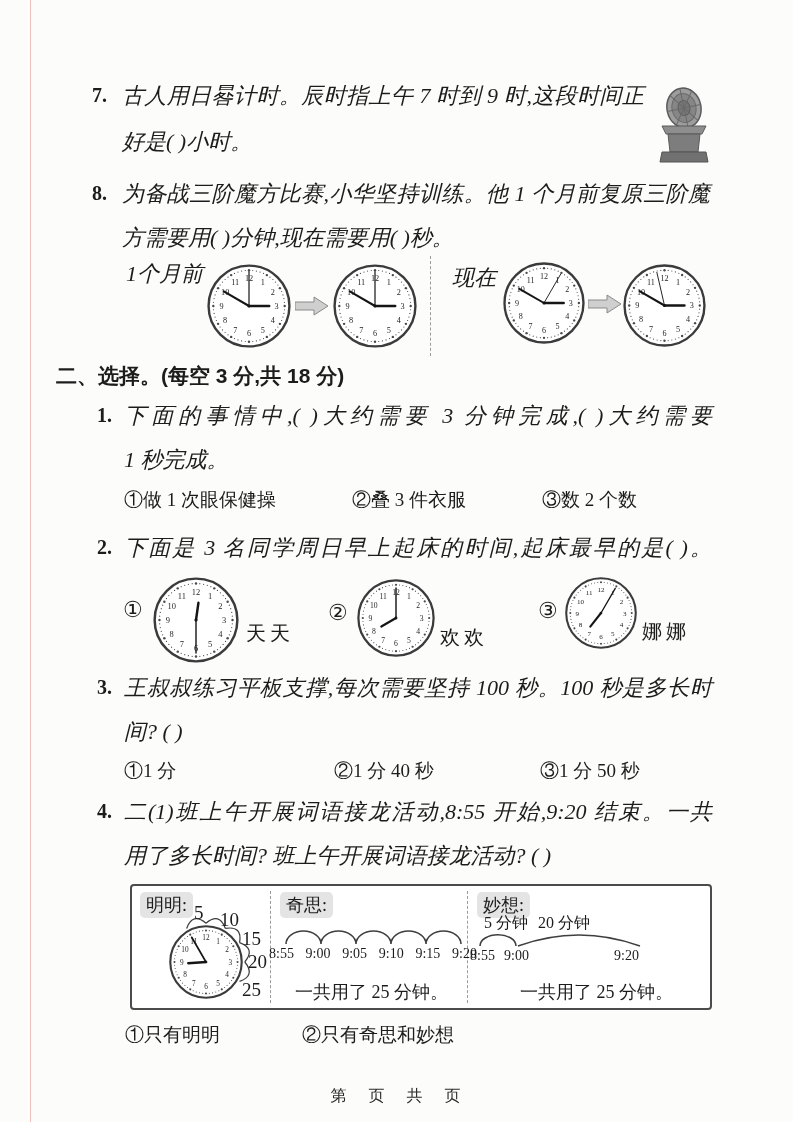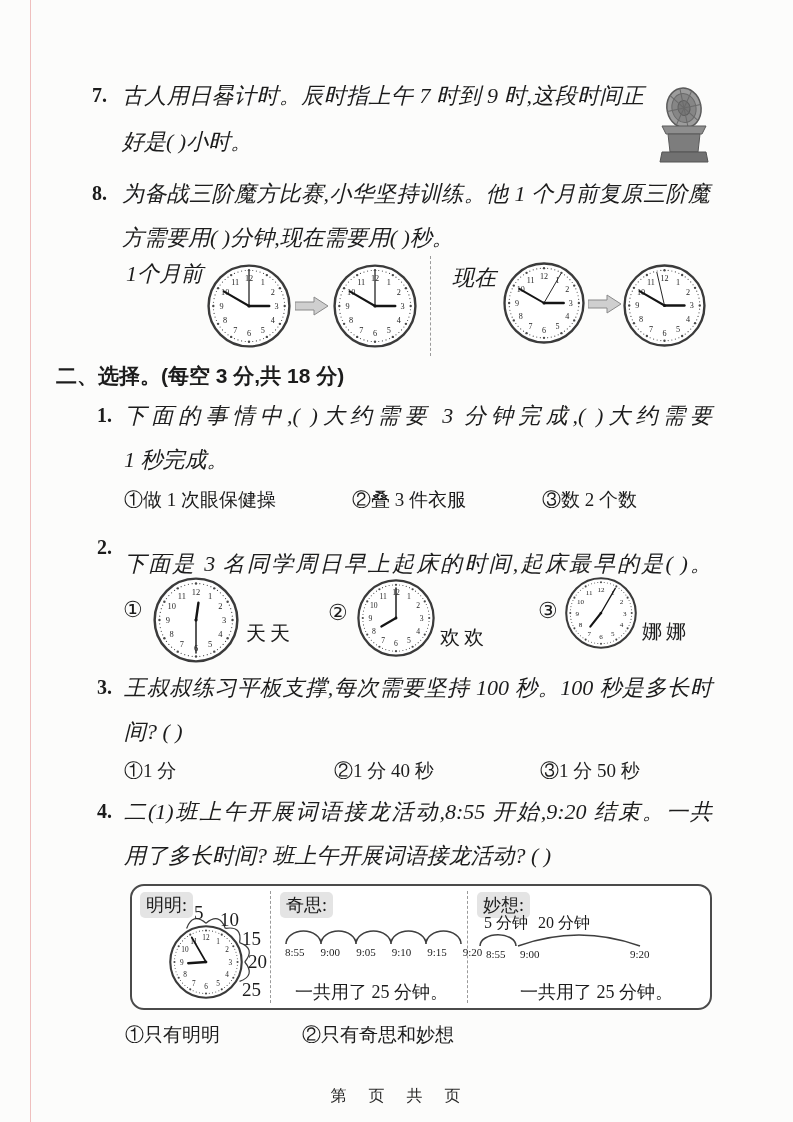--- a/index.html
+++ b/index.html
@@ -9,24 +9,24 @@
   .abs{position:absolute;}
   .qnum{font-weight:bold;font-size:20px;}
   .tline{font-size:22px;line-height:24px;white-space:nowrap;font-style:italic;}
   .just{white-space:normal;text-align:justify;text-align-last:justify;}
   .sec-head{font-family:"Liberation Sans",sans-serif;font-weight:bold;font-size:21px;}
   .opt{font-size:19px;white-space:nowrap;}
   .clock{display:block;}
   .marker{font-size:22px;}
   .cname{font-size:20px;letter-spacing:4px;white-space:nowrap;}
   .dash-v{border-left:1.6px dashed #9a9a9a;width:0;}
-  .mbox{border:2px solid #4b4b4b;border-radius:14px;background:#fff;}
+  .mbox{border:2px solid #4b4b4b;border-radius:4px;background:#fff;}
   .tag{background:#e4e4e4;border-radius:5px;padding:1px 6px;font-size:18px;white-space:nowrap;}
   .stepnum{font-size:19px;}
-  .tl{font-size:11px;white-space:nowrap;margin-left:16px;}
+  .tl{font-size:14px;white-space:nowrap;}
   .result{font-size:18px;white-space:nowrap;}
   .seglab{font-size:16px;white-space:nowrap;}
   .footer{font-size:16px;letter-spacing:2px;word-spacing:14px;text-align:center;color:#2a2a2a;}
 </style>
 </head>
 <body>
 
 <div class="page">
   <div class="margin-line"></div>
 
@@ -381,21 +381,21 @@
   <div class="abs sec-head" style="left:56px;top:362px;">二、选择。(每空 3 分,共 18 分)</div>
 
   <div class="abs qnum" style="left:97px;top:404px;">1.</div>
   <div class="abs tline just" style="left:124px;top:404px;width:588px;">下面的事情中,(      )大约需要 3 分钟完成,(      )大约需要</div>
   <div class="abs tline" style="left:124px;top:448px;">1 秒完成。</div>
   <div class="abs opt" style="left:124px;top:487px;">①做 1 次眼保健操</div>
   <div class="abs opt" style="left:352px;top:487px;">②叠 3 件衣服</div>
   <div class="abs opt" style="left:542px;top:487px;">③数 2 个数</div>
 
   <div class="abs qnum" style="left:97px;top:536px;">2.</div>
-  <div class="abs tline just" style="left:124px;top:536px;width:588px;margin-top:16px;">下面是 3 名同学周日早上起床的时间,起床最早的是(      )。</div>
+  <div class="abs tline just" style="left:124px;top:536px;width:588px;">下面是 3 名同学周日早上起床的时间,起床最早的是(      )。</div>
 
   <div class="abs marker" style="left:123px;top:597px;">①</div>
   <div class="abs clock" style="left:152px;top:574px;width:88px;height:92px;"><svg viewBox="-50 -50 100 100" width="100%" height="100%" style="overflow: visible;">
         <circle cx="0" cy="0" r="47" fill="#fff" stroke="#3b3b3b" stroke-width="2.8"></circle>
         <circle cx="0" cy="-41.5" r="1.4" fill="#4a4a4a"></circle>
         <circle cx="4.337931225607618" cy="-41.27265865778334" r="0.7" fill="#4a4a4a"></circle>
         <circle cx="8.628335168937012" cy="-40.593125430452936" r="0.7" fill="#4a4a4a"></circle>
         <circle cx="12.824205266560316" cy="-39.46884542624887" r="0.7" fill="#4a4a4a"></circle>
         <circle cx="16.879570687645707" cy="-37.91213649216794" r="0.7" fill="#4a4a4a"></circle>
         <circle cx="20.749999999999996" cy="-35.94005425705421" r="1.4" fill="#4a4a4a"></circle>

